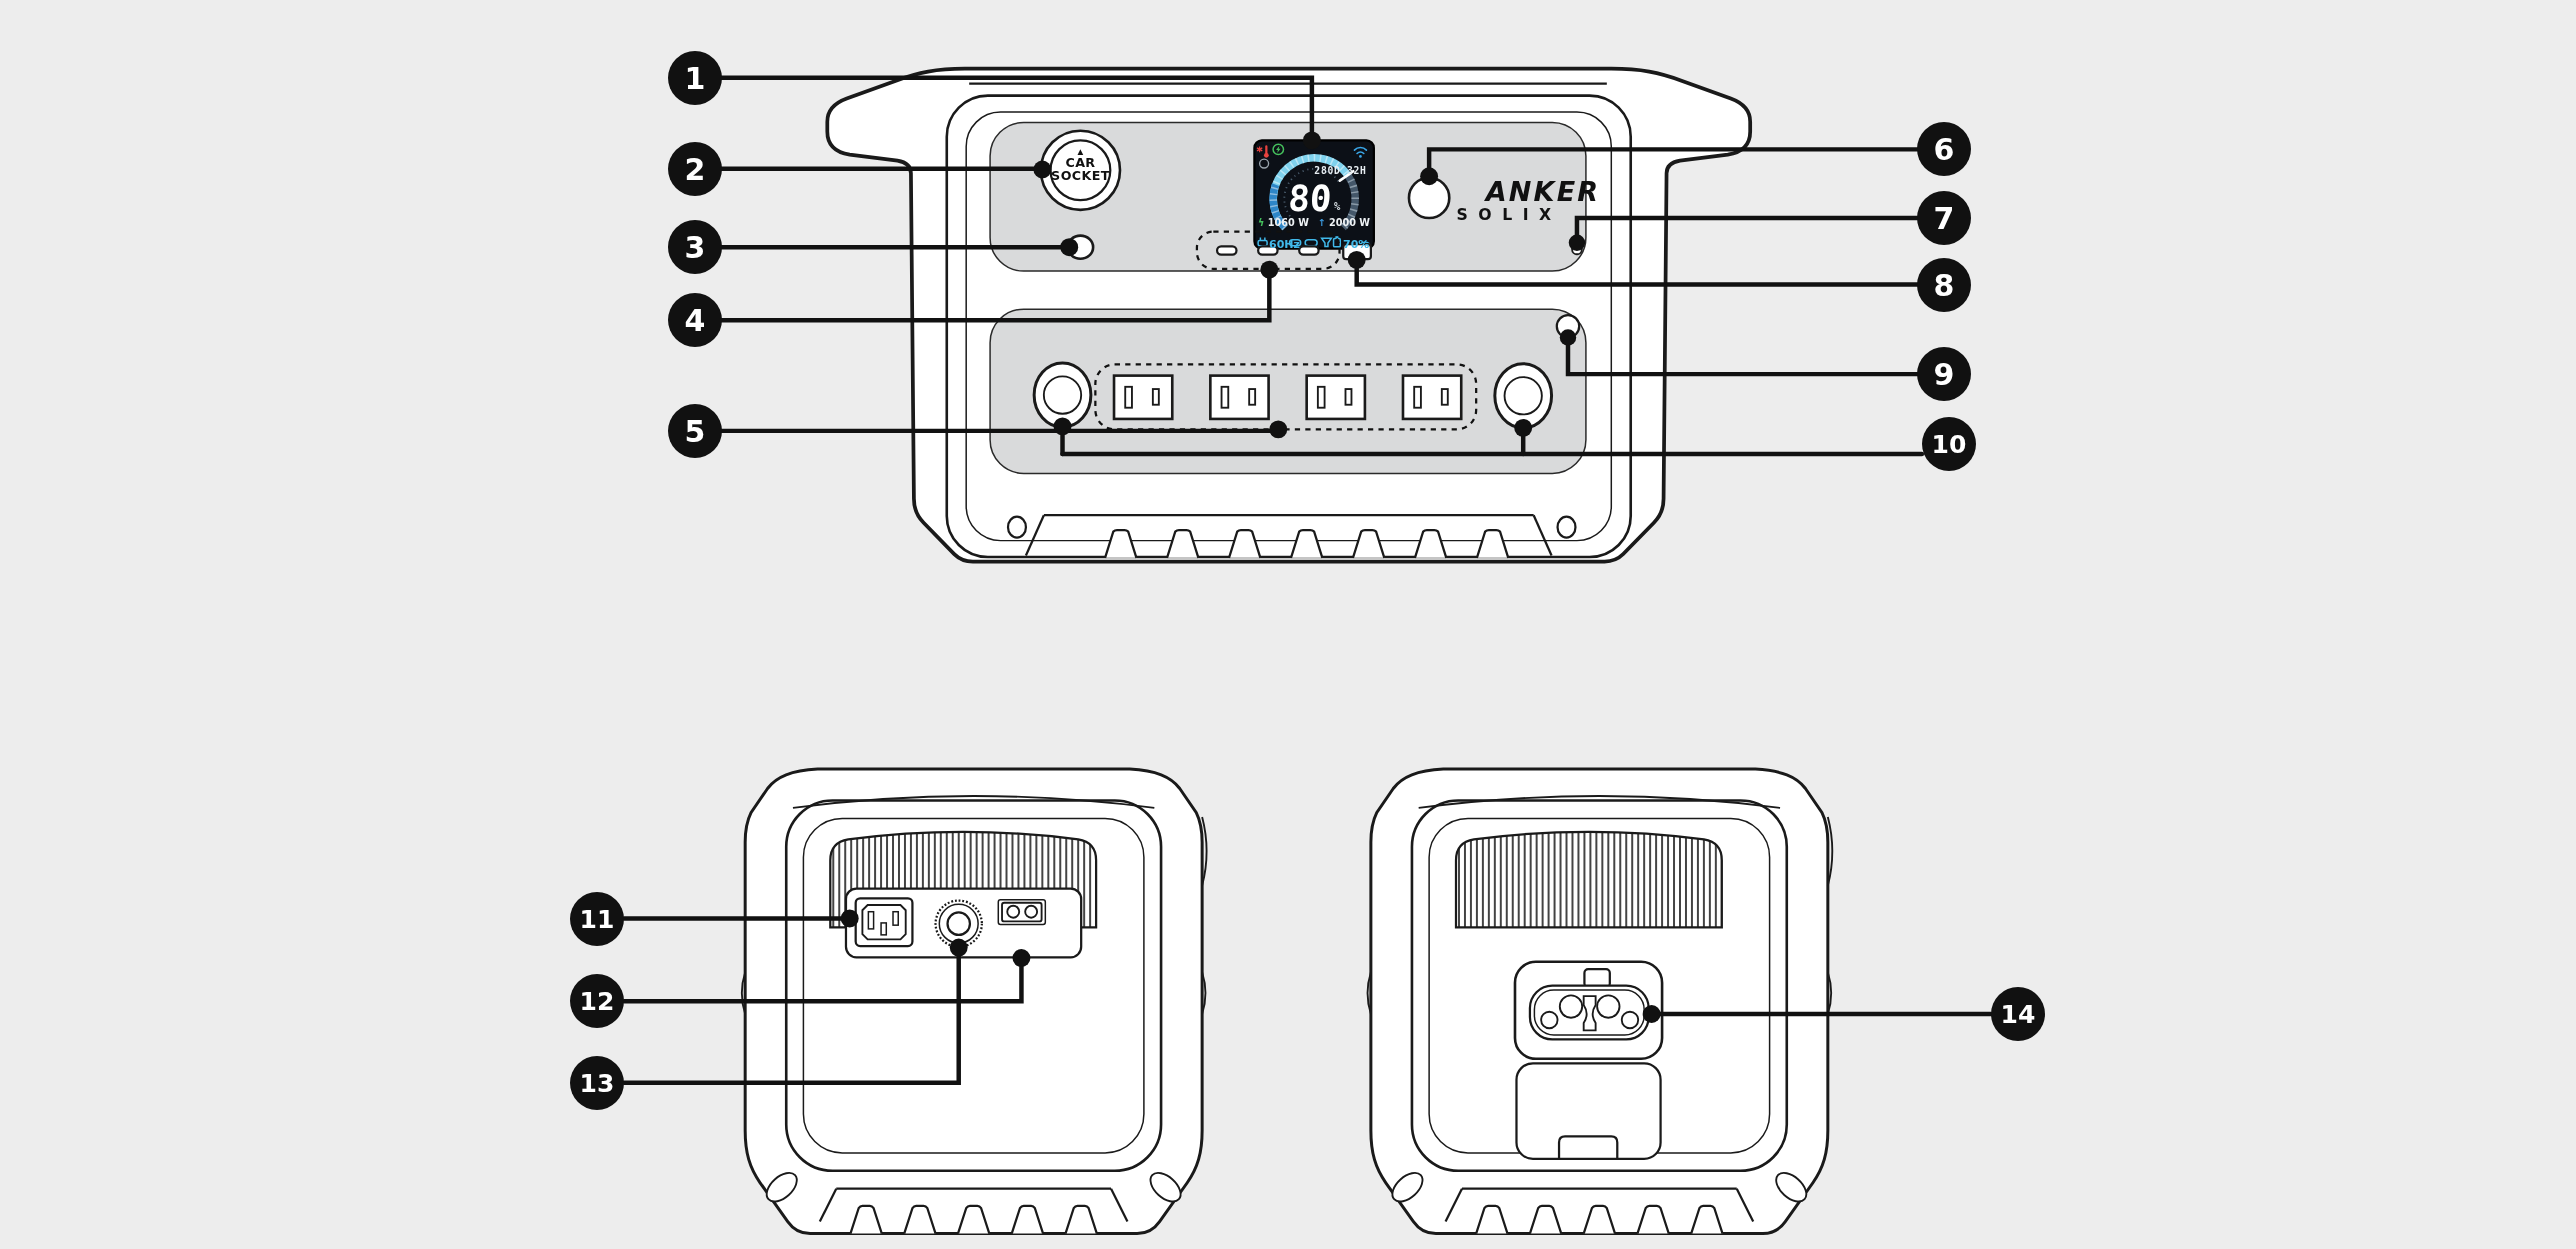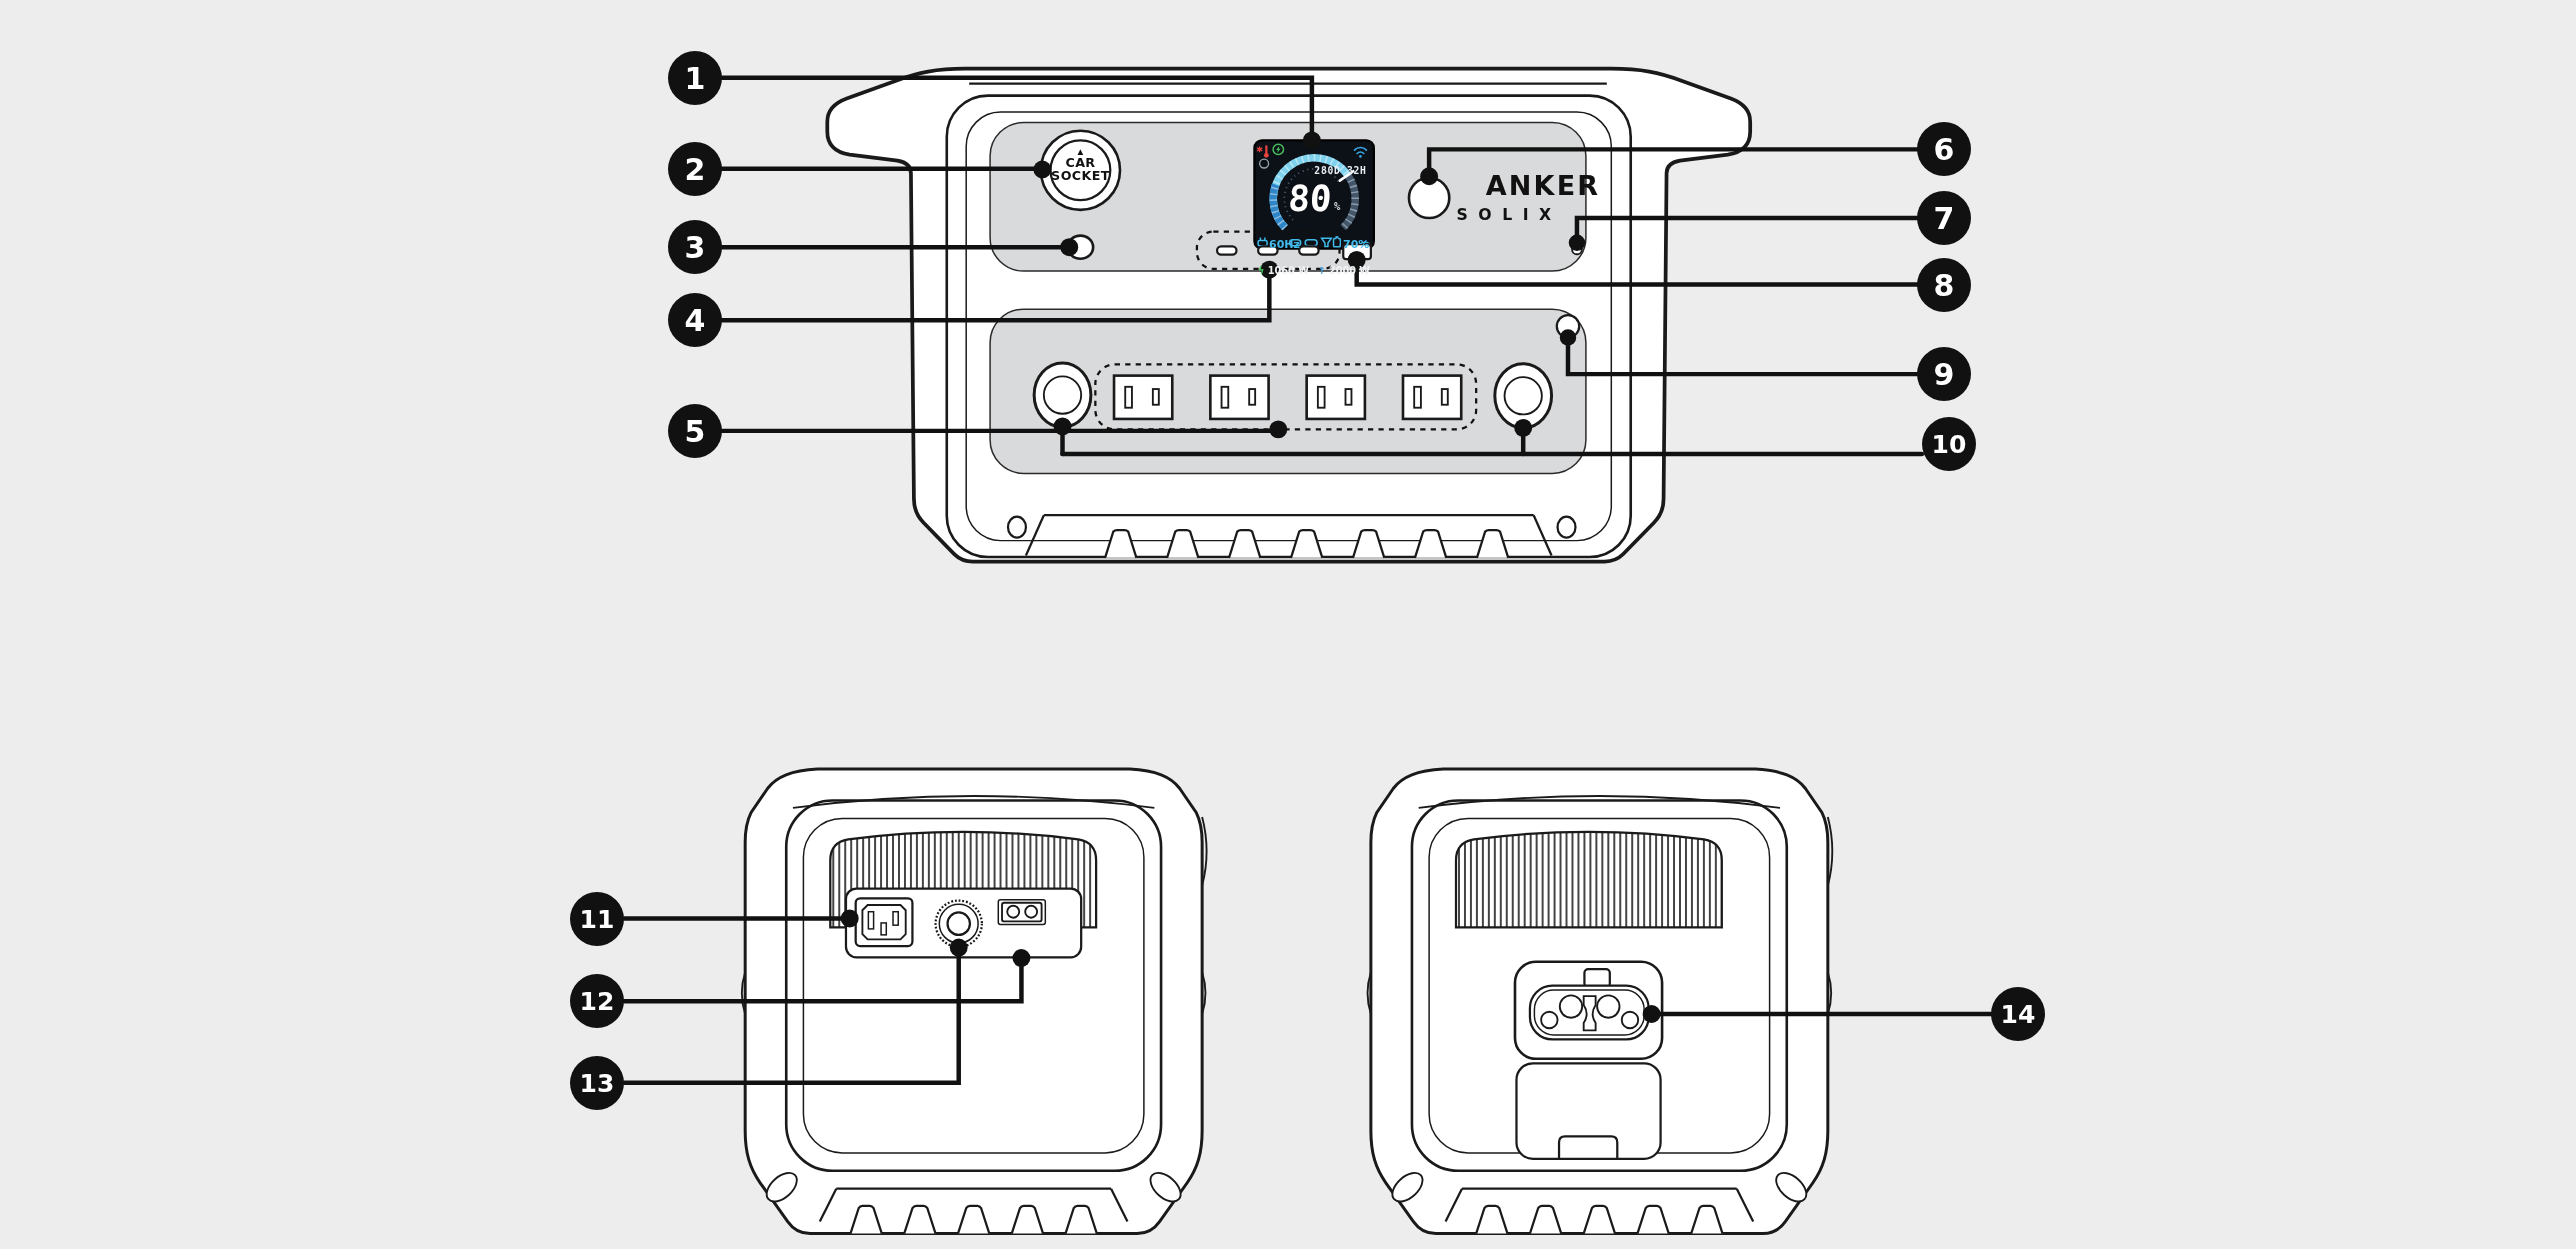--- a/index.html
+++ b/index.html
@@ -13,21 +13,21 @@
   .badge.sm{font-size:25px;}
   .carsock{width:105px;text-align:center;line-height:1.05;font-weight:800;color:#111;}
   .carsock .tri{font-size:7.5px;line-height:7.5px;display:block;}
   .carsock .l{font-size:12.7px;letter-spacing:0.4px;display:block;}
   .brand-name{width:194px;text-align:center;font-size:27px;font-weight:800;letter-spacing:2.2px;}
   .brand-sub{width:194px;text-align:left;font-size:15.7px;font-weight:700;letter-spacing:10.5px;text-indent:10.5px;}
   .scr{font-family:"DejaVu Sans Mono","Liberation Mono",monospace;text-align:center;}
   .runtime{width:105px;font-size:9.7px;font-weight:700;letter-spacing:0.7px;color:#e7edf2;}
   .soc{width:90px;font-size:36px;font-weight:700;color:#ffffff;transform:skewX(-4deg);}
   .pct{font-size:10.5px;font-weight:700;color:#d5dce2;}
-  .io{width:112px;font-size:9.7px;font-weight:700;color:#eef2f5;text-align:center;white-space:nowrap;margin-top:48px;}
+  .io{width:112px;font-size:9.7px;font-weight:700;color:#eef2f5;text-align:center;white-space:nowrap;}
   .io .g{color:#45c05c;} .io .b{color:#3b9ae0;} .io .sp{display:inline-block;width:5.2px;}
   .sbtxt{font-size:11px;font-weight:700;color:#41b9e9;font-family:"DejaVu Sans","Liberation Sans",sans-serif;}
 </style>
 </head>
 <body>
 
 <div id="stage">
 
 <svg id="art" width="2576" height="1250" viewBox="0 0 3450 1674">
   <defs>
@@ -259,21 +259,21 @@
         <circle cx="2212" cy="1358" r="12"></circle>
   </g>
 </svg>
 
 <div class="abs carsock" style="left:1028px;top:148px;">
   <span class="tri">▲</span>
   <span class="l">CAR</span>
   <span class="l">SOCKET</span>
 </div>
 
-<div class="abs brand-name" style="left:1446px;top:170px;">ANKER</div>
+<div class="abs brand-name" style="left:1446px;top:176px;font-style:italic;">ANKER</div>
 <div class="abs brand-sub" style="left:1446px;top:205px;">SOLIX</div>
 
 <div class="abs scr runtime" style="left:1288px;top:165px;">280D 32H</div>
 <div class="abs scr soc" style="left:1265px;top:178px;">80</div>
 <div class="abs scr pct" style="left:1334px;top:200px;">%</div>
 <div class="abs io" style="left:1258px;top:217px;">
   <span class="g">ϟ</span>
   <span>1060 W</span><span class="sp"></span>
   <span class="b">↑</span>
   <span>2000 W</span>

